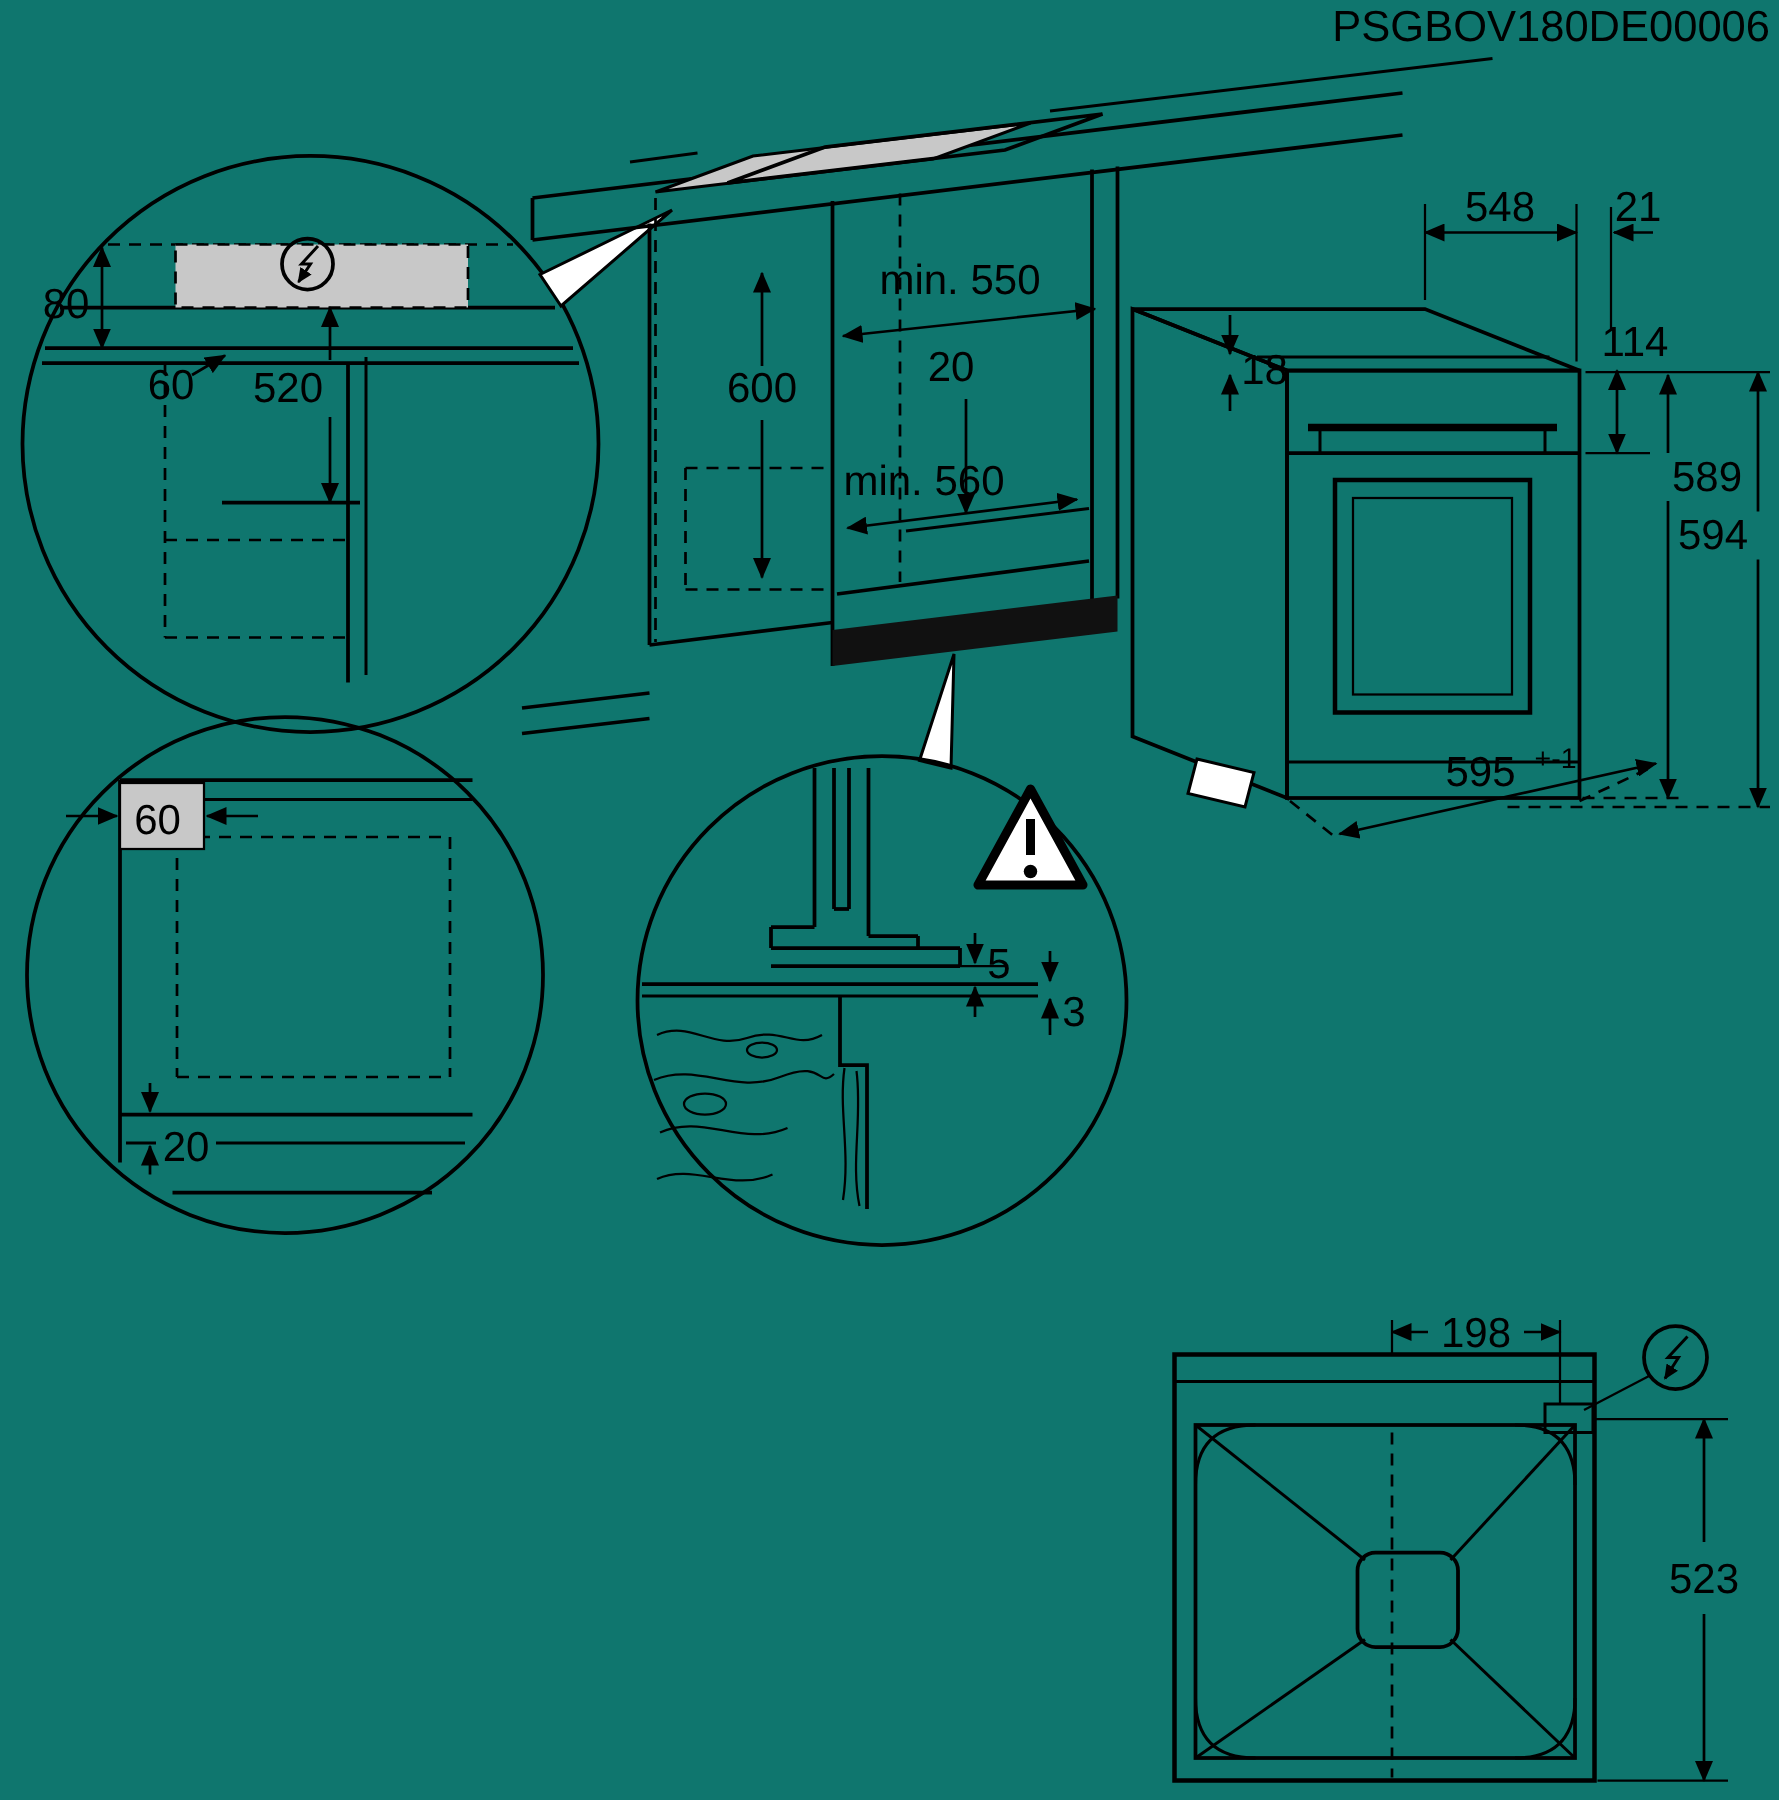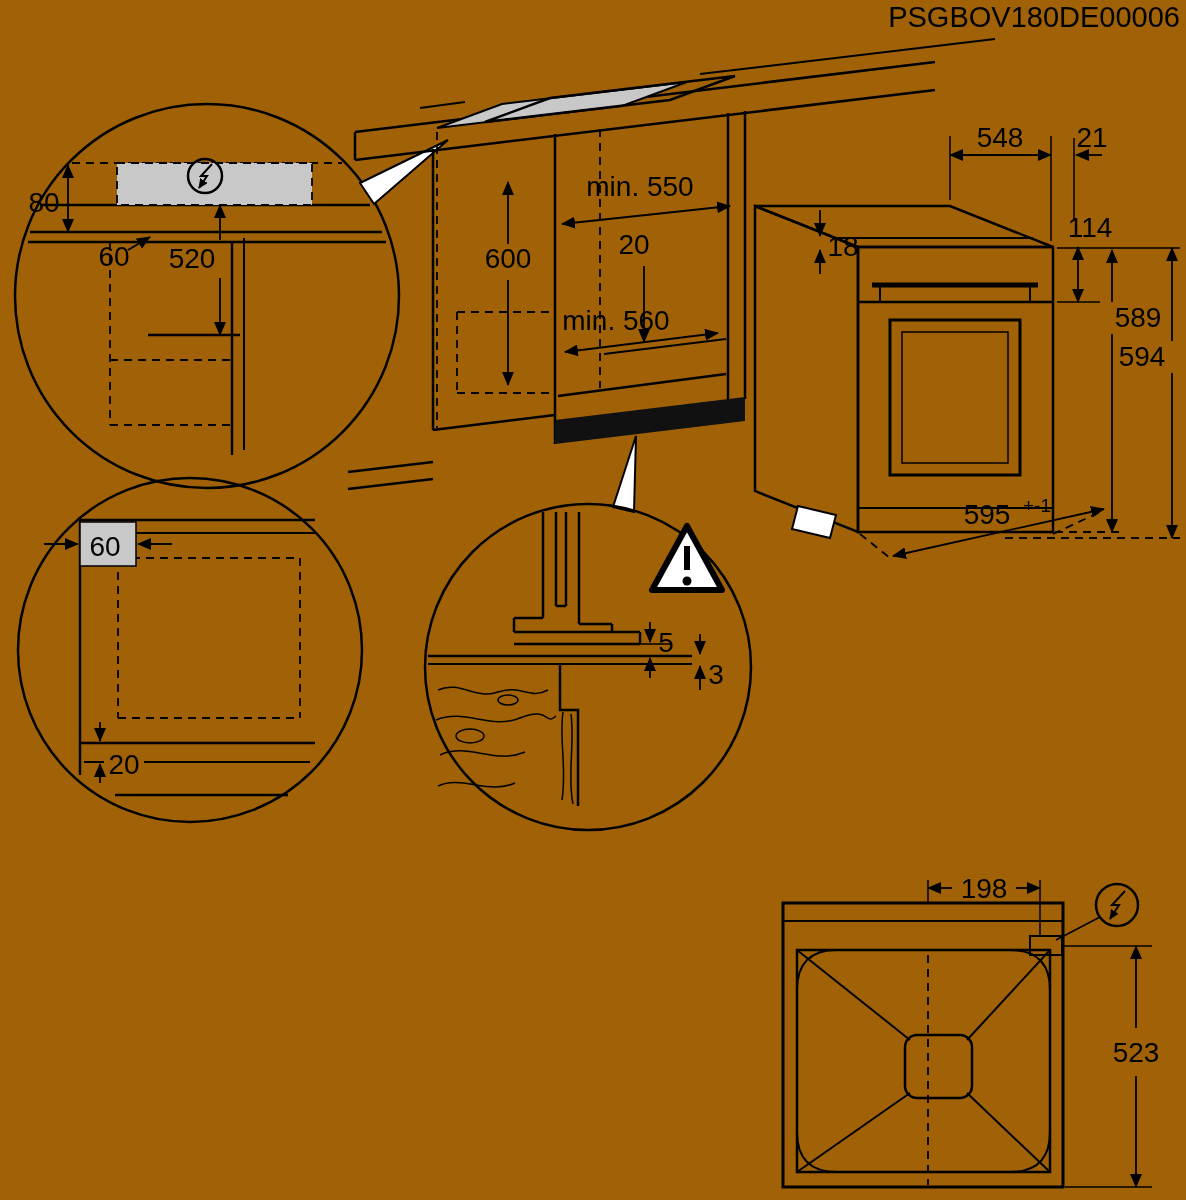--- a/index.html
+++ b/index.html
@@ -1,16 +1,16 @@
 <!DOCTYPE html>
 <html><head>
 <meta charset="utf-8">
 <style>
   html,body{margin:0;padding:0;background:#ffffff;}
-  .stage{position:relative;width:1186px;height:1200px;background:#a16207;overflow:hidden;
+  .stage{position:relative;width:1186px;height:1200px;background:#0f766e;overflow:hidden;
          font-family:"Liberation Sans",sans-serif;}
   svg{position:absolute;left:0;top:0;}
   svg text{font-family:"Liberation Sans",sans-serif;font-size:28px;fill:#000;}
   text.sup{font-size:19px;}
   text.title{font-size:29px;}
   .ln{stroke:#000;stroke-width:2.5;fill:none;}
   .ln2{stroke:#000;stroke-width:2;fill:none;}
   .thin{stroke:#000;stroke-width:1.5;fill:none;}
   .dash{stroke:#000;stroke-width:1.8;fill:none;stroke-dasharray:8 6;}
   .dim{stroke:#000;stroke-width:1.8;fill:none;}

